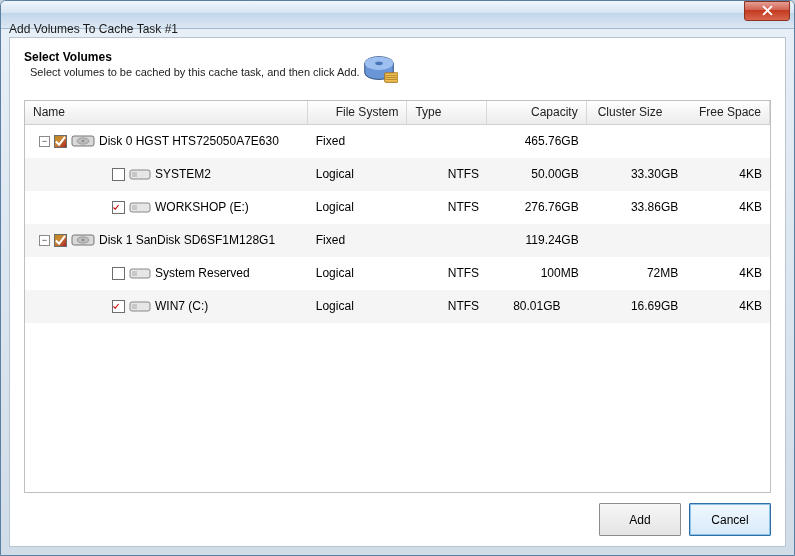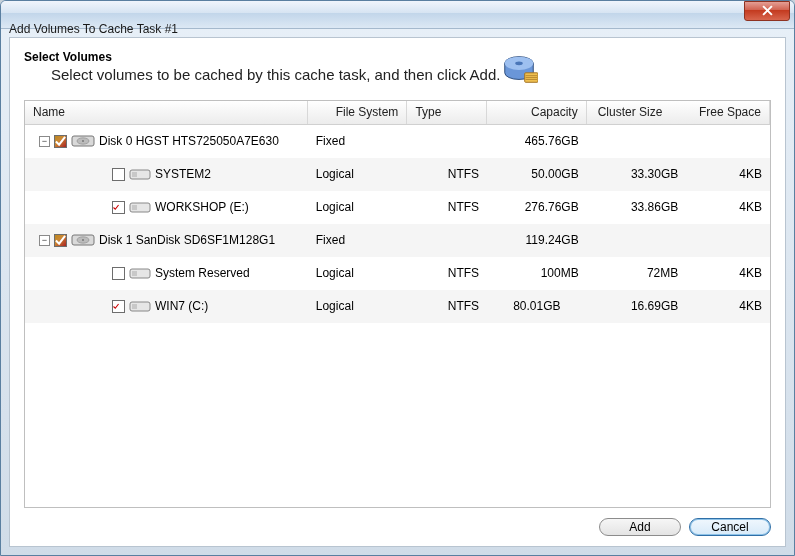--- a/index.html
+++ b/index.html
@@ -67,42 +67,43 @@
   align-items: flex-start;
   margin-bottom: 12px;
 }
 .header-left { }
 .header-title {
   font-weight: bold;
   font-size: 12px;
   color: #000;
 }
 .header-sub {
-  font-size: 15px;
+  font-size: 11px;
   color: #222;
-  margin-left: 27px;
+  margin-left: 6px;
   margin-top: 2px;
 }
 .header-icon {
   width: 38px;
   height: 38px;
 }
 .table-wrap {
   flex: 1;
   border: 1px solid #bfbfbf;
   background: #fff;
   overflow: hidden;
   display: flex;
   flex-direction: column;
 }
 .thead {
   display: flex;
   height: 24px;
   background: linear-gradient(to bottom, #ffffff 0%, #f7f7f7 40%, #ececec 100%);
   border-bottom: 1px solid #d0d0d0;
+  justify-content: flex-end;
 }
 .th {
   border-right: 1px solid #d8d8d8;
   padding: 4px 8px;
   font-size: 12px;
   color: #222;
   white-space: nowrap;
   overflow: hidden;
 }
 .col-name { width: 284px; }
@@ -158,26 +159,26 @@
 .chk svg { width: 11px; height: 11px; }
 .disk-ico, .vol-ico { display:inline-flex; }
 .btn-row {
   display: flex;
   justify-content: flex-end;
   gap: 8px;
   margin-top: 10px;
 }
 .btn {
   min-width: 82px;
-  height: 18px;
+  height: 33px;
   padding: 0 14px;
   font-size: 12px;
   background: linear-gradient(to bottom, #f6f6f6 0%, #e4e4e4 100%);
   border: 1px solid #8c8c8c;
-  border-radius: 11px;
+  border-radius: 1px;
   cursor: pointer;
   color: #000;
 }
 .btn.default {
   border: 1px solid #2f6fa7;
   box-shadow: 0 0 0 1px #8cc2e8 inset;
   background: linear-gradient(to bottom, #f0f7fd 0%, #d7eaf9 100%);
 }
 </style>
 </head>

